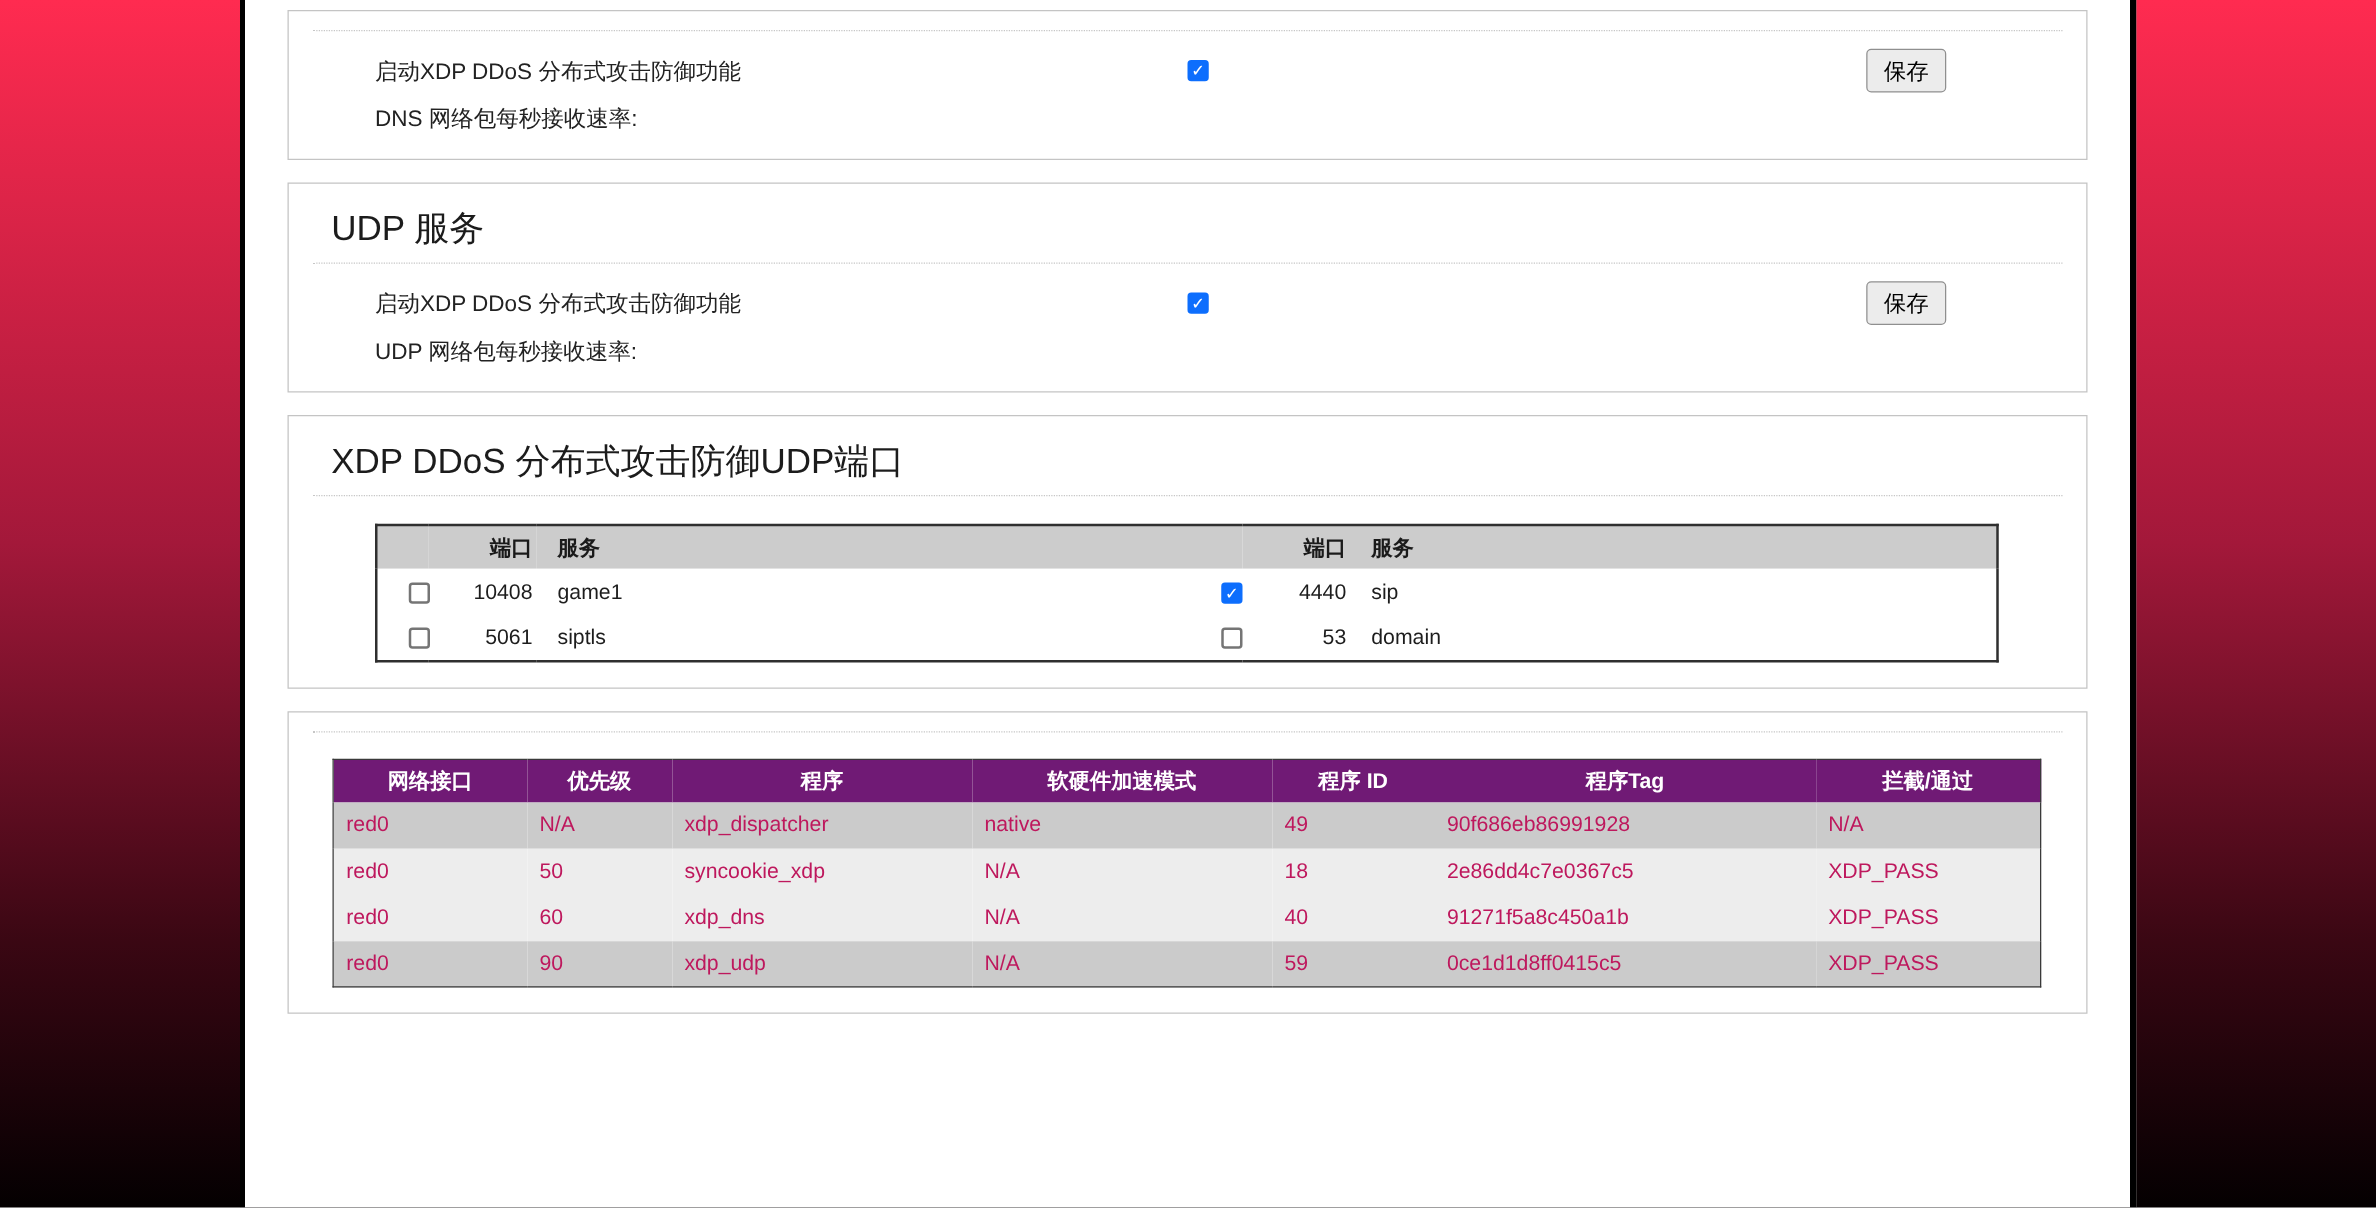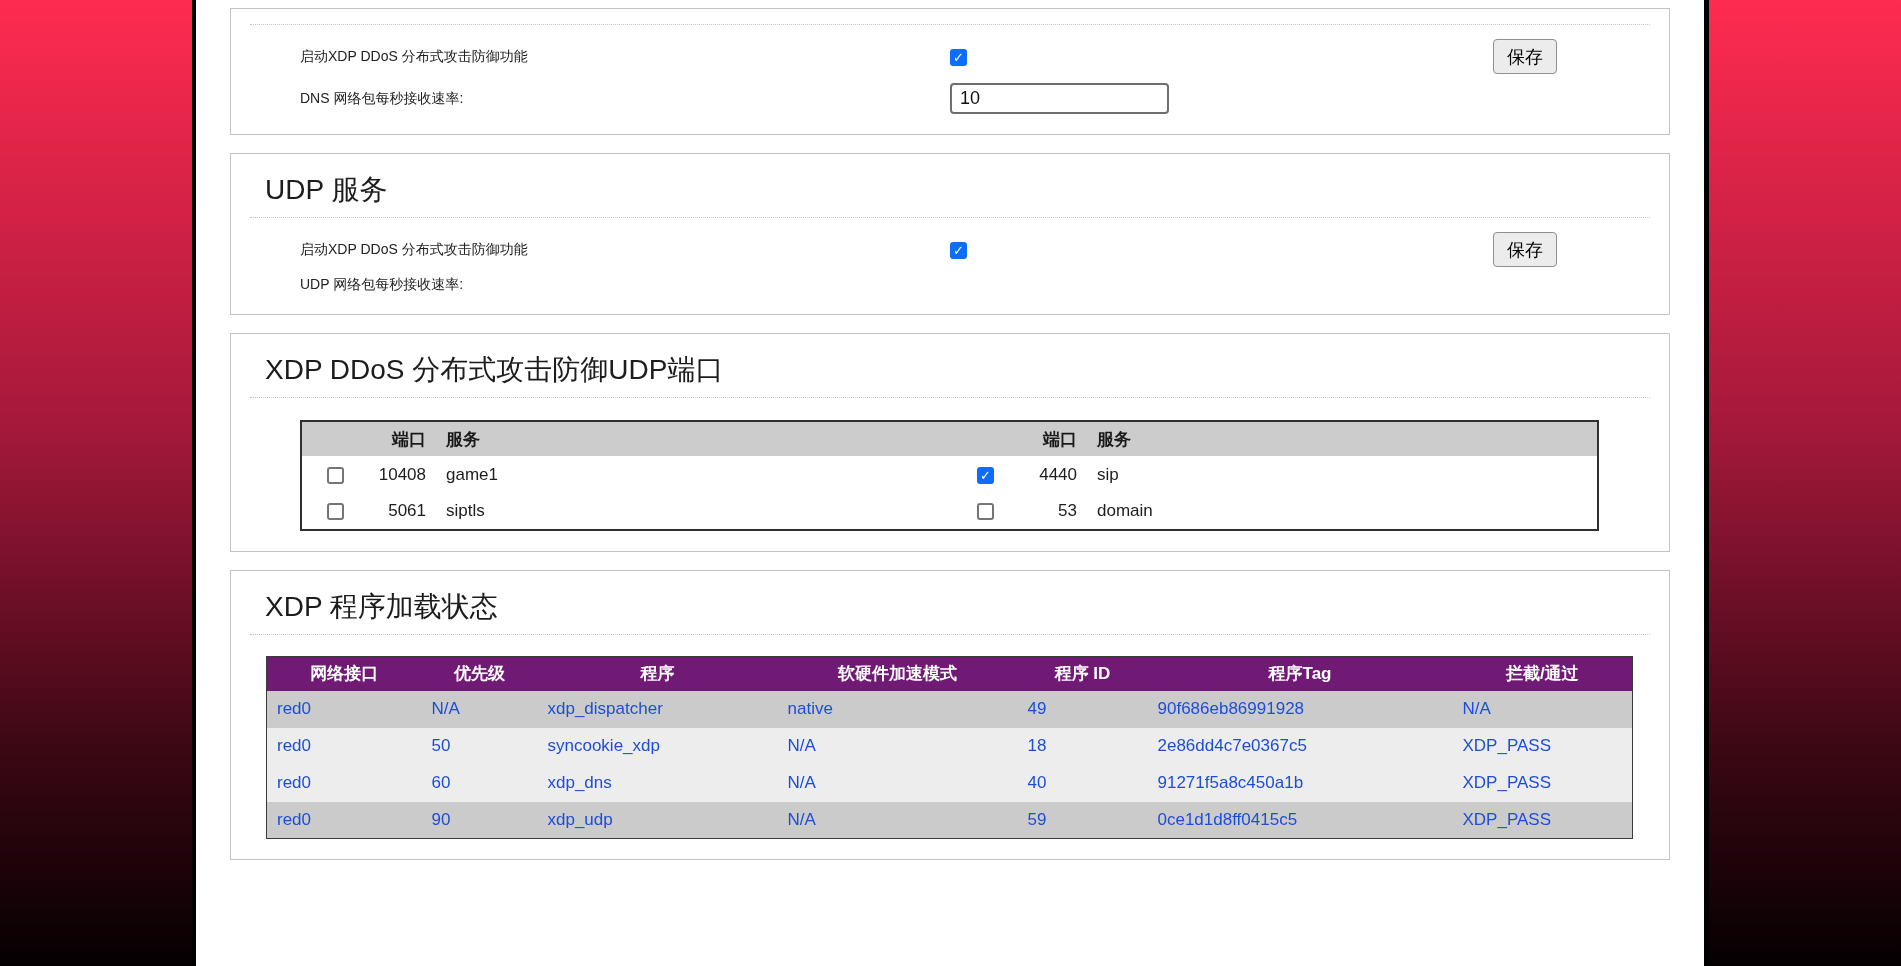--- a/index.html
+++ b/index.html
@@ -30,21 +30,21 @@
   .divider { border-bottom: 1px dotted #c6c6c6; height: 1px; }
 
   
   .form {
     display: grid;
     grid-template-columns: 650px 543px auto;
     row-gap: 9px;
     align-items: center;
     margin-left: 50px; margin-top: 14px;
   }
-  .form .flabel { font-size: 14px; color: #222; }
+  .form .flabel { font-size: 18px; color: #222; }
   .rate-input {
     width: 219px; height: 31px;
     border: 2px solid #6f6f6f; border-radius: 4px;
     padding: 0 8px; font-size: 18px;
     font-family: "Liberation Sans", "DejaVu Sans", sans-serif;
     color: #111; background: #fff;
   }
   .save-btn {
     font-size: 18px; color: #000;
     background: #ececec;
@@ -82,21 +82,21 @@
   
   .status-table {
     border-collapse: collapse; table-layout: fixed;
     width: 1366px; margin: 21px 0 0 16px;
     border: 1px solid #3a3a3a;
     font-size: 17px;
   }
   .status-table thead tr { background: #701a75; color: #fff; height: 34px; }
   .status-table thead th { font-weight: 700; text-align: center; padding: 0 4px; }
   .status-table tbody tr { height: 37px; }
-  .status-table tbody td { text-align: left; padding-left: 10px; color: #1d4ed8; }
+  .status-table tbody td { text-align: left; padding-left: 10px; color: #be185d; }
   .status-table tbody tr:nth-child(1),
   .status-table tbody tr:nth-child(4) { background: #cbcbcb; }
   .status-table tbody tr:nth-child(2),
   .status-table tbody tr:nth-child(3) { background: #ededed; }
 </style>
 </head>
 <body>
 
 <div class="page">
 
@@ -106,23 +106,20 @@
       <div class="flabel">启动XDP DDoS 分布式攻击防御功能</div>
       <div>
         <span class="cb checked">
             <span class="tick">✓</span>
           </span>
       </div>
       <div>
         <button class="save-btn">保存</button>
       </div>
       <div class="flabel">DNS 网络包每秒接收速率:</div>
-      <div>
-        <input class="rate-input" value="10" style="">
-      </div>
       <div></div>
     </div>
   </section>
 
   <section class="panel">
     <h2 class="panel-title">UDP 服务</h2>
     <div class="divider"></div>
     <div class="form">
       <div class="flabel">启动XDP DDoS 分布式攻击防御功能</div>
       <div>
@@ -177,21 +174,20 @@
           <td class="col-svc">siptls</td>
           <td class="col-cb"><span class="cb"></span></td>
           <td class="col-port">53</td>
           <td class="col-svc">domain</td>
         </tr>
       </tbody>
     </table>
   </section>
 
   <section class="panel">
-    <h2 class="panel-title">XDP 程序加载状态</h2>
     <div class="divider"></div>
     <table class="status-table">
       <colgroup>
         <col style="width:155px">
           <col style="width:116px">
           <col style="width:240px">
           <col style="width:240px">
         <col style="width:130px">
           <col style="width:305px">
           <col style="width:180px">

